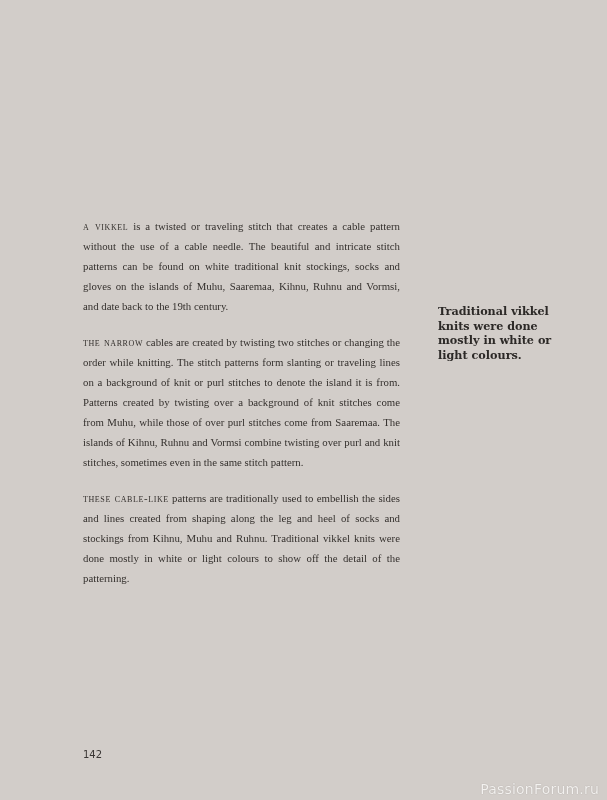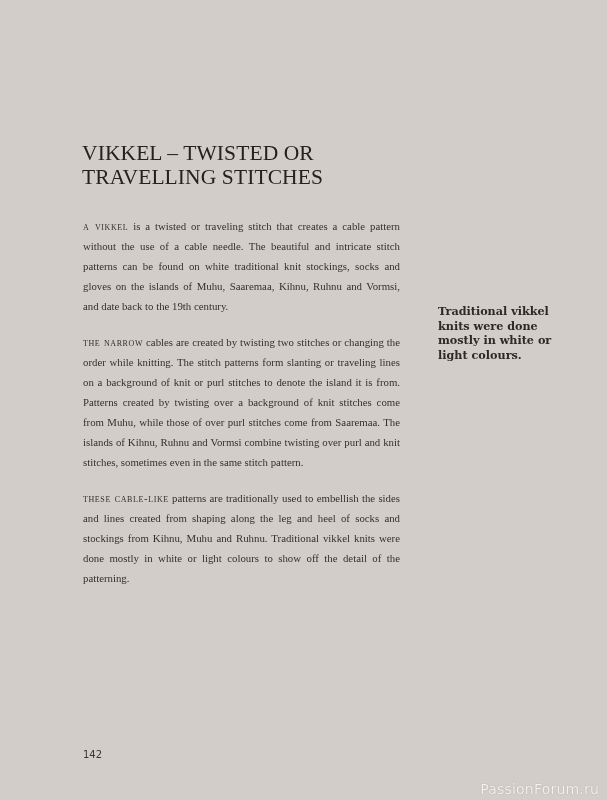--- a/index.html
+++ b/index.html
@@ -68,22 +68,21 @@
     font-size: 14px;
     color: #f3f1ef;
     text-shadow: 0 0 1px rgba(120,115,110,0.6);
     letter-spacing: 0.2px;
   }
 </style>
 </head>
 <body>
 
 <h1 class="page-title">
-  <span>VIKKEL – TWISTED OR</span><br>
-  <span>TRAVELLING STITCHES</span>
+  <br>
 </h1>
 
 <div class="body-col">
   <p class="para"><span class="lead">A VIKKEL</span><span> is a twisted or traveling stitch that creates a cable pattern without the use of a cable needle. The beautiful and intricate stitch patterns can be found on white traditional knit stockings, socks and gloves on the islands of Muhu, Saaremaa, Kihnu, Ruhnu and Vormsi, and date back to the 19th century.</span></p>
   <p class="para"><span class="lead">THE NARROW</span><span> cables are created by twisting two stitches or changing the order while knitting. The stitch patterns form slanting or traveling lines on a background of knit or purl stitches to denote the island it is from. Patterns created by twisting over a background of knit stitches come from Muhu, while those of over purl stitches come from Saaremaa. The islands of Kihnu, Ruhnu and Vormsi combine twisting over purl and knit stitches, sometimes even in the same stitch pattern.</span></p>
   <p class="para"><span class="lead">THESE CABLE-LIKE</span><span> patterns are traditionally used to embellish the sides and lines created from shaping along the leg and heel of socks and stockings from Kihnu, Muhu and Ruhnu. Traditional vikkel knits were done mostly in white or light colours to show off the detail of the patterning.</span></p>
 </div>
 
 <p class="pull-quote">Traditional vikkel knits were done mostly in white or light colours.</p>
 

